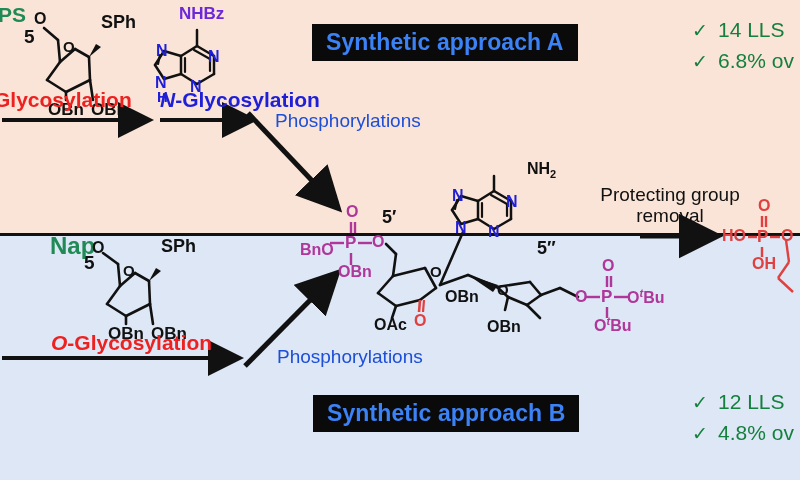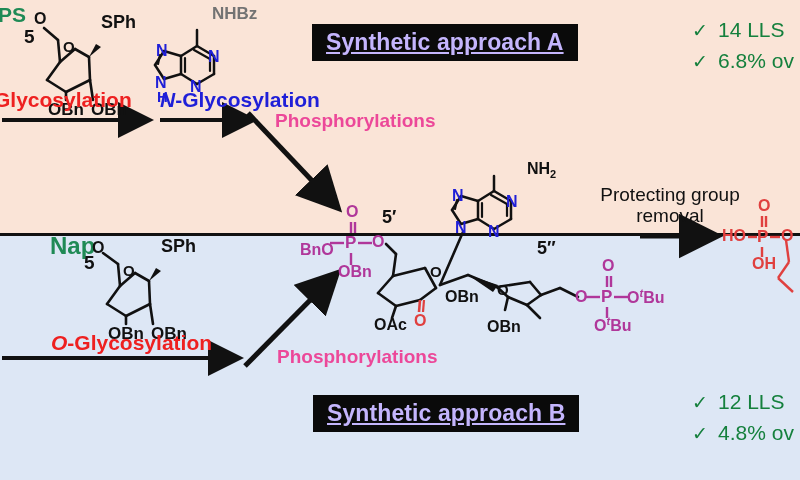--- a/index.html
+++ b/index.html
@@ -5,29 +5,29 @@
   html,body{margin:0;padding:0;}
   body{width:800px;height:480px;overflow:hidden;
        font-family:"Liberation Sans",sans-serif;background:#fff;}
   #fig{position:relative;width:800px;height:480px;}
   .band{position:absolute;left:0;width:800px;}
   #band-top{top:0;height:236px;background:#fae4d7;}
   #band-bot{top:236px;height:244px;background:#dde7f5;}
   #divider{position:absolute;left:0;top:233px;width:800px;height:3px;background:#111;}
   svg{position:absolute;left:0;top:0;width:800px;height:480px;overflow:visible;}
   .lbl{position:absolute;white-space:nowrap;font-weight:bold;}
-  .approach{background:#0a0a0a;color:#c4b5fd;font-size:23px;font-weight:bold;
-            padding:5px 14px 6px 14px;letter-spacing:.1px;text-decoration:underline;}
+  .approach{background:#0a0a0a;color:#3b82f6;font-size:23px;font-weight:bold;
+            padding:5px 14px 6px 14px;letter-spacing:.1px;}
   .chk{position:absolute;font-size:21px;font-weight:normal;color:#15803d;white-space:nowrap;}
   .chk .tick{display:inline-block;width:26px;font-size:19px;}
   .red{color:#ee2020;}
   .blue{color:#1f1fd8;}
   .it{font-style:italic;}
   .glyco{font-size:21px;font-weight:bold;}
-  .phos{font-size:19px;font-weight:bold;color:#ec4899;}
+  .phos{font-size:19px;font-weight:normal;color:#1d4ed8;}
   .protect{font-size:19px;font-weight:normal;color:#111;text-align:center;line-height:1.12;}
 </style>
 </head>
 <body>
 
 <div id="fig">
 
   <div class="band" id="band-top"></div>
   <div class="band" id="band-bot"></div>
   <div id="divider"></div>
@@ -178,21 +178,21 @@
   </svg>
 
   <div class="lbl" style="left:-2px;top:3px;font-size:21px;color:#1f8a55;">PS</div>
   <div class="lbl" style="left:34px;top:10px;font-size:16px;color:#111;">O</div>
   <div class="lbl" style="left:24px;top:26px;font-size:19px;color:#111;">5</div>
   <div class="lbl" style="left:101px;top:12px;font-size:18px;color:#111;">SPh</div>
   <div class="lbl" style="left:63px;top:38px;font-size:15px;color:#111;">O</div>
   <div class="lbl" style="left:48px;top:100px;font-size:17px;color:#111;">OBn</div>
   <div class="lbl" style="left:91px;top:100px;font-size:17px;color:#111;">OBn</div>
 
-  <div class="lbl" style="left:179px;top:4px;font-size:17px;color:#737373;margin-left:33px;">NHBz</div>
+  <div class="lbl" style="left:179px;top:4px;font-size:17px;color:#6d28d9;">NHBz</div>
   <div class="lbl" style="left:208px;top:48px;font-size:16px;color:#1f1fd8;">N</div>
   <div class="lbl" style="left:190px;top:78px;font-size:16px;color:#1f1fd8;">N</div>
   <div class="lbl" style="left:156px;top:42px;font-size:16px;color:#1f1fd8;">N</div>
   <div class="lbl" style="left:155px;top:74px;font-size:16px;color:#1f1fd8;">N</div>
   <div class="lbl" style="left:157px;top:88px;font-size:15px;color:#1f1fd8;">H</div>
 
   <div class="lbl glyco" style="left:-6px;top:88px;">
     <span class="red">Glycosylation</span>
   </div>
   <div class="lbl glyco" style="left:160px;top:88px;">

